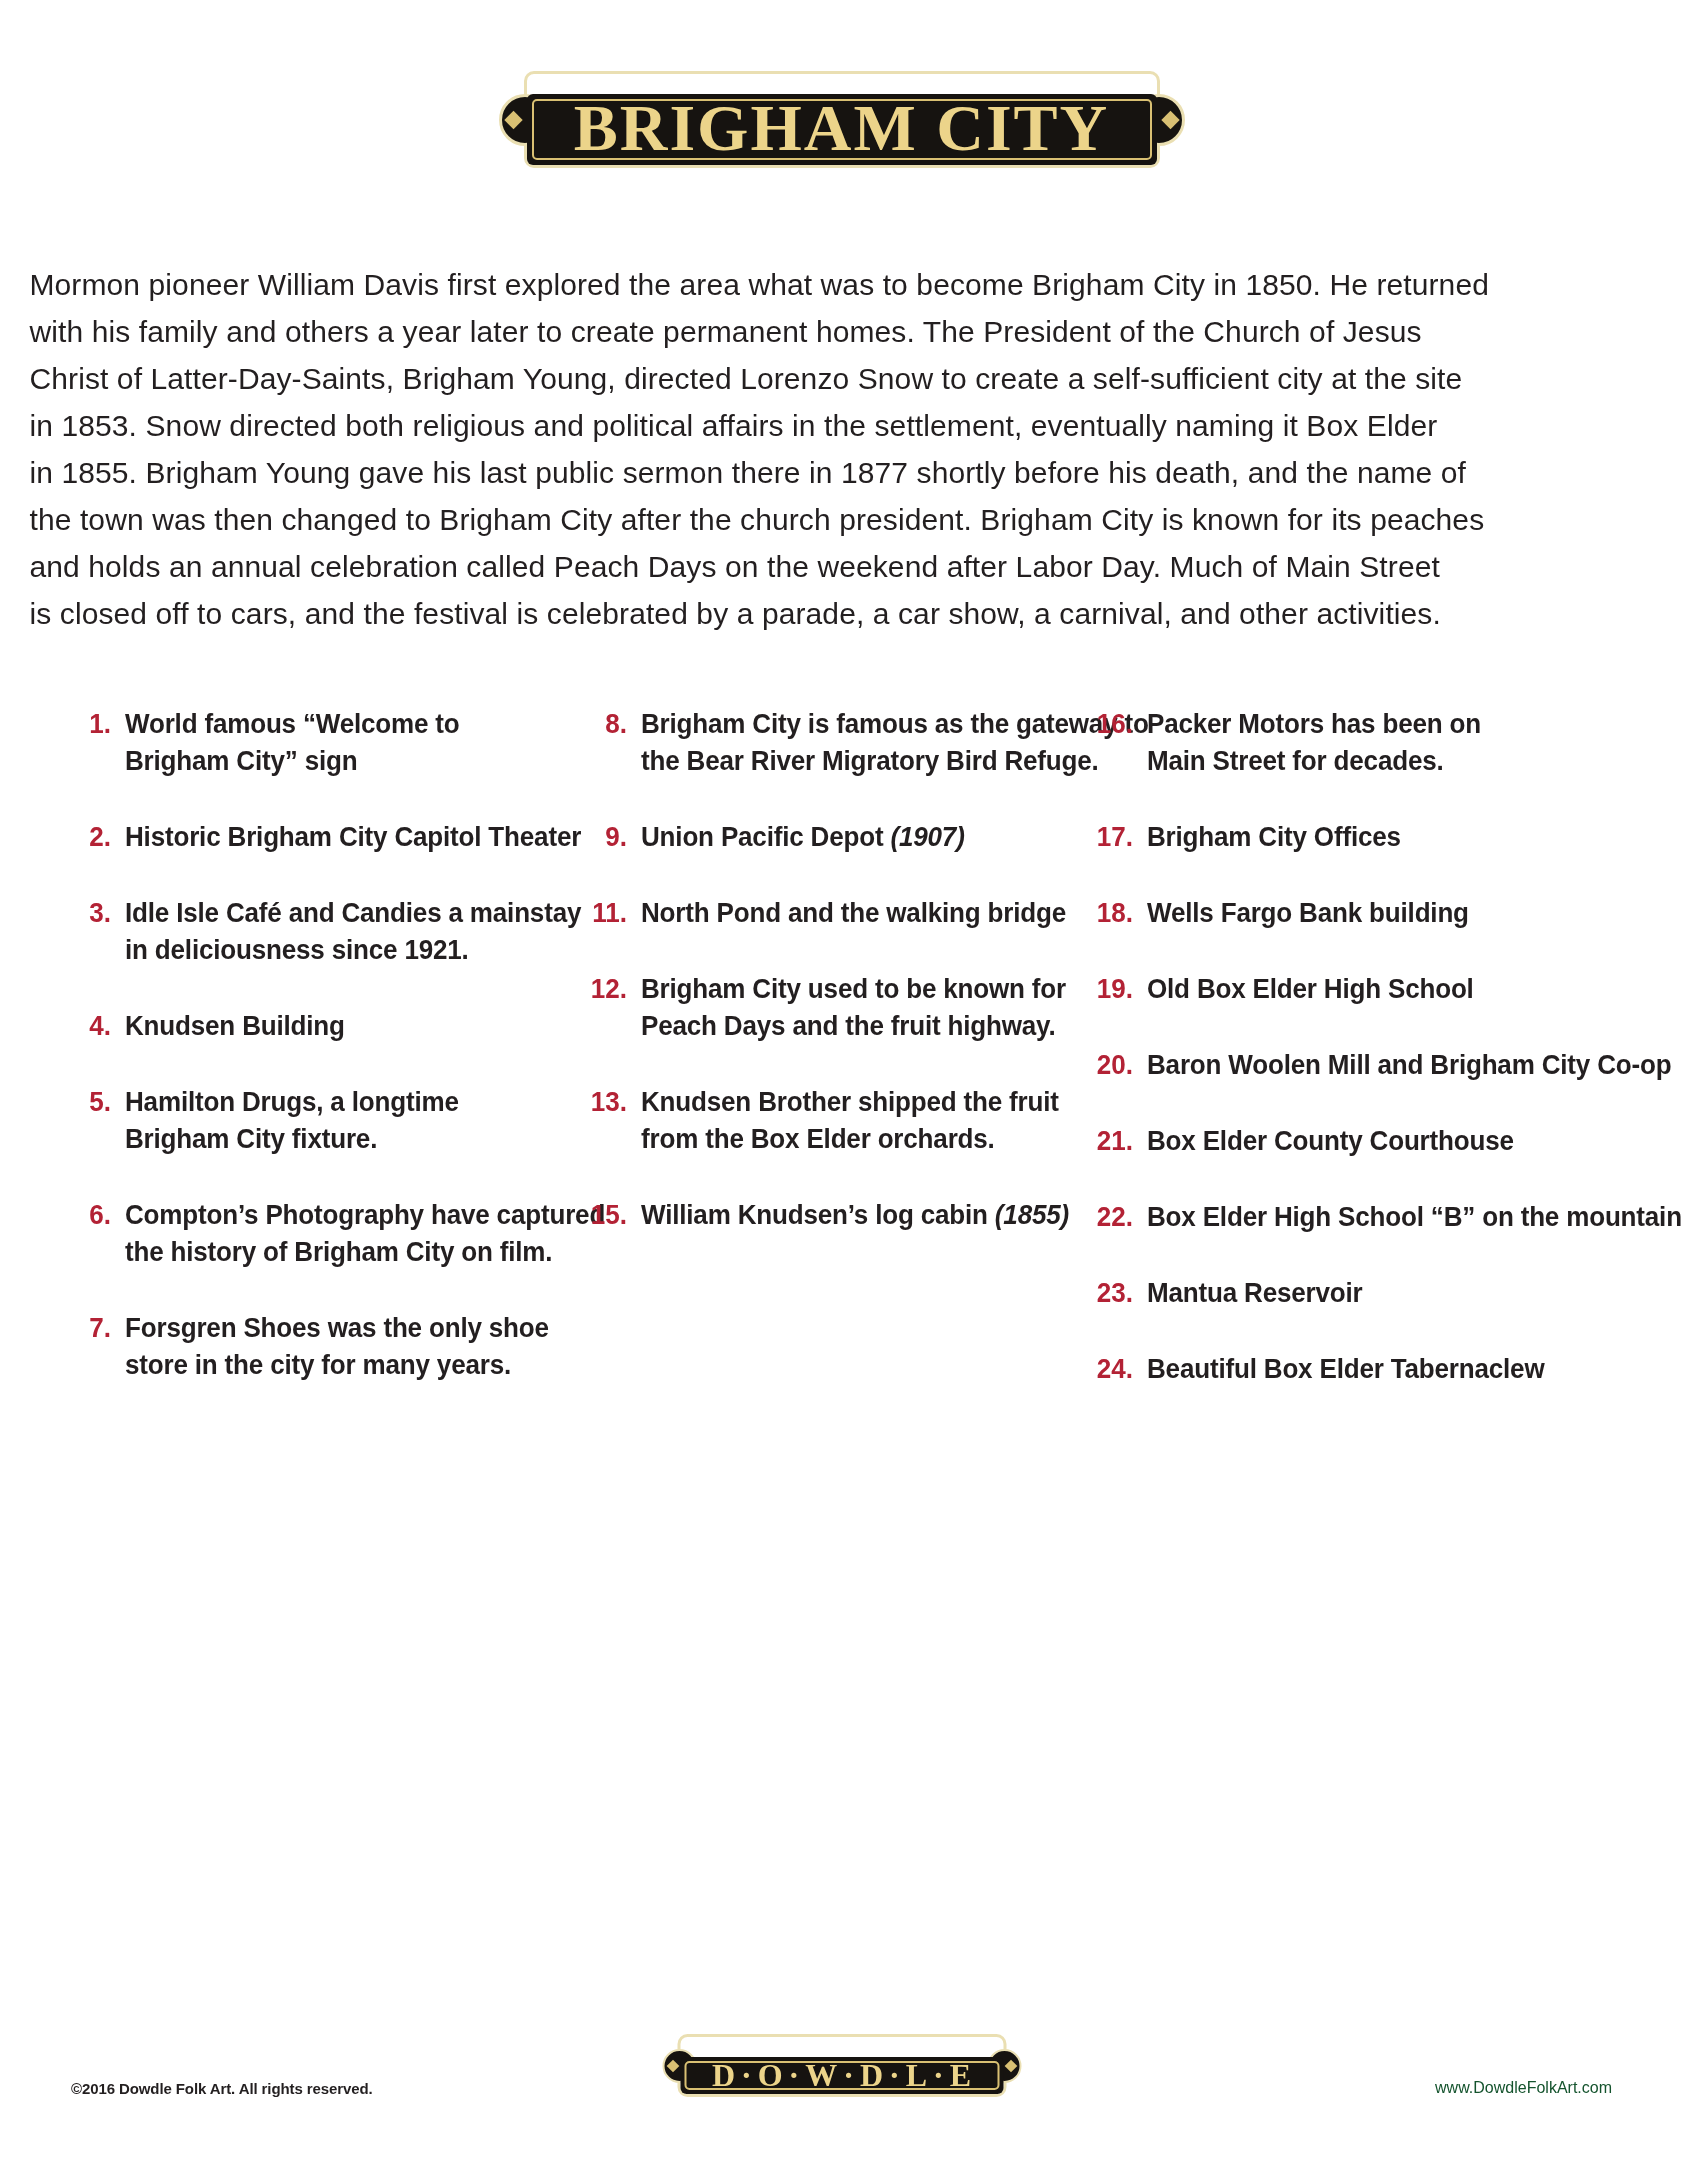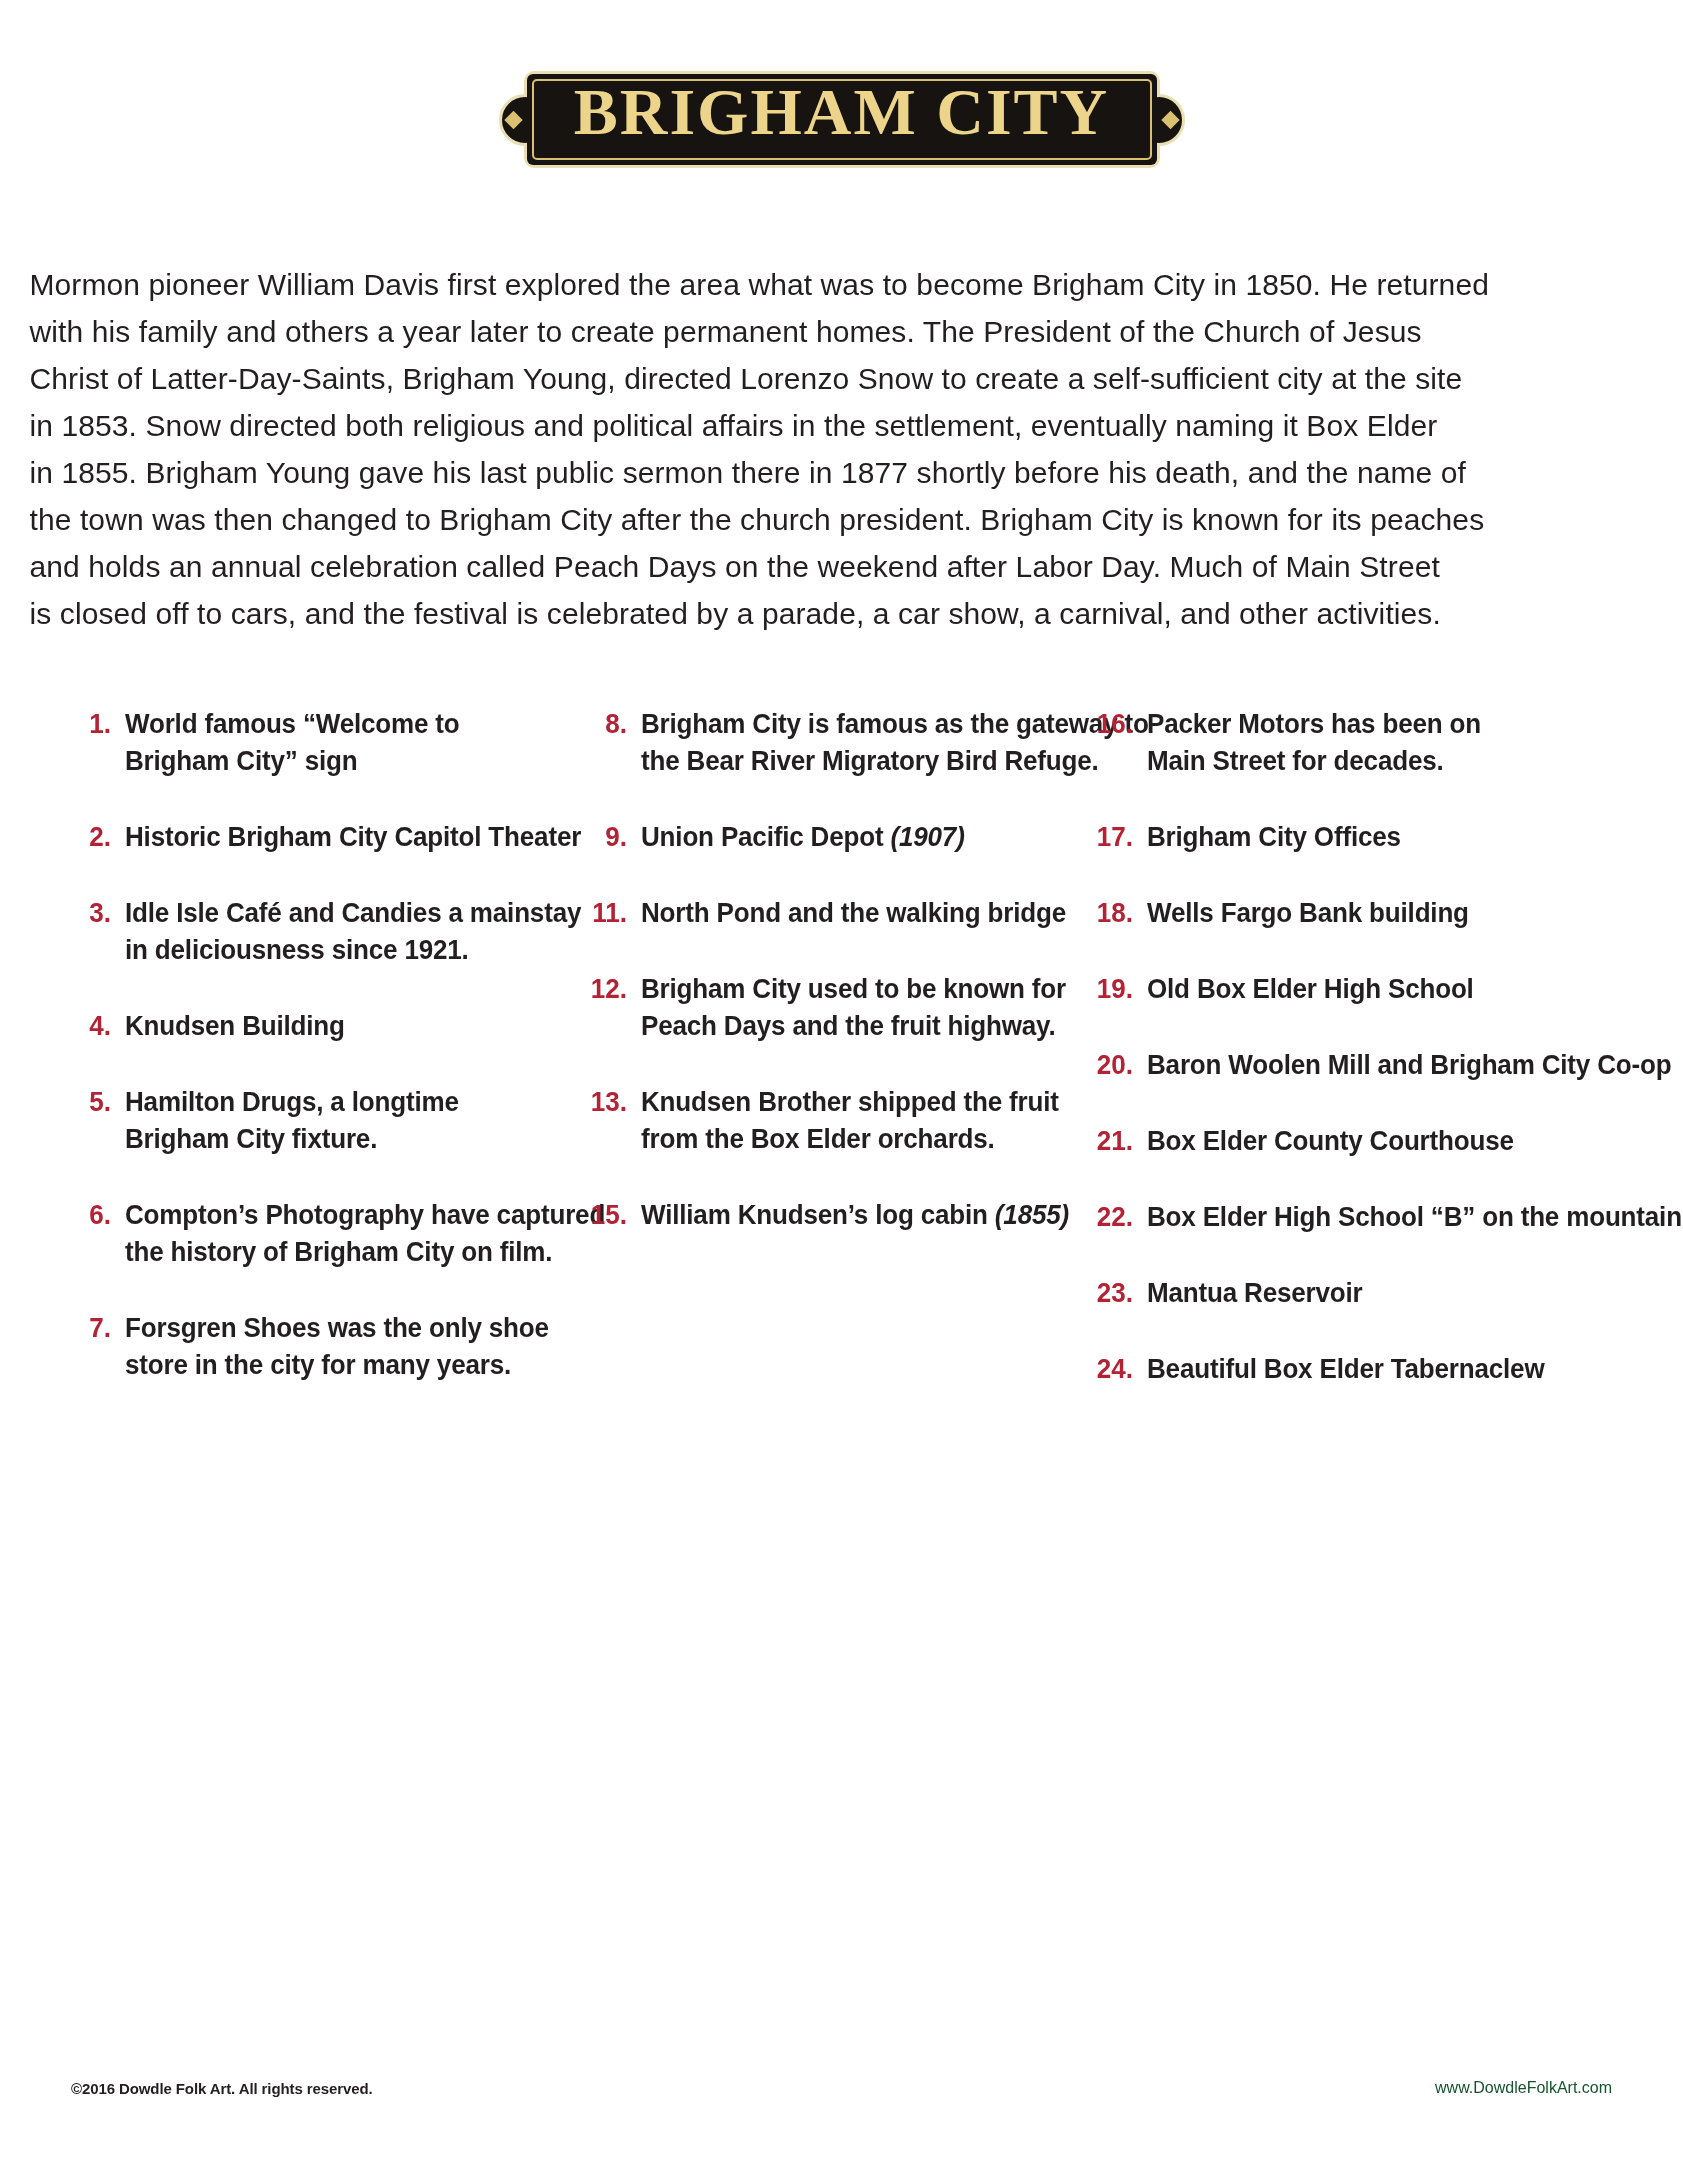--- a/index.html
+++ b/index.html
@@ -7,21 +7,21 @@
     position:relative;width:1683px;height:2178px;background:#ffffff;overflow:hidden;
     font-family:"Liberation Sans","DejaVu Sans",sans-serif;color:#231f20;
   }
 
   
   .plaque{position:absolute;border:3px solid #eadfb2;border-radius:10px;background:transparent;}
   .plaque-top{top:71px;left:50%;transform:translateX(-50%);width:630px;height:91px;}
   .plaque-bottom{top:2034px;left:50%;transform:translateX(-50%);width:323px;height:57px;}
   .plaque-face{
     position:absolute;inset:0;background:#161310;border-radius:6px;
-    display:flex;justify-content:center;
+    display:flex;align-items:center;justify-content:center;margin-top:20px;
   }
   .plaque-face::after{content:"";position:absolute;inset:5px;border:2px solid #d9c073;border-radius:5px;pointer-events:none;}
   .plaque-bottom .plaque-face::after{inset:4px;border-width:2px;}
   .plaque-text{font-family:"Liberation Serif","DejaVu Serif",serif;font-weight:bold;color:#ecd48a;white-space:nowrap;}
   .plaque-text-top{font-size:66px;letter-spacing:2px;padding-bottom:4px;}
   .plaque-text-bottom{font-size:32px;letter-spacing:6px;padding-left:6px;}
   .knob{
     position:absolute;top:50%;width:46px;height:46px;background:#161310;
     border:3px solid #eadfb2;border-radius:50%;transform:translateY(-50%);
   }
@@ -189,17 +189,28 @@
         <span class="txt">Mantua Reservoir</span>
       </div>
       <div class="item">
         <span class="num">24.</span>
         <span class="txt">Beautiful Box Elder Tabernaclew</span>
       </div>
     </div>
 
   <div class="copyright">©2016 Dowdle Folk Art. All rights reserved.</div>
 
+  <div class="plaque plaque-bottom">
+    <span class="knob knob-left">
+      <span class="diamond"></span>
+    </span>
+    <span class="knob knob-right">
+      <span class="diamond"></span>
+    </span>
+    <div class="plaque-face">
+      <span class="plaque-text plaque-text-bottom">D·O·W·D·L·E</span>
+    </div>
+  </div>
 
   <div class="website">www.DowdleFolkArt.com</div>
 
 </div>
 
 
 </body></html>

